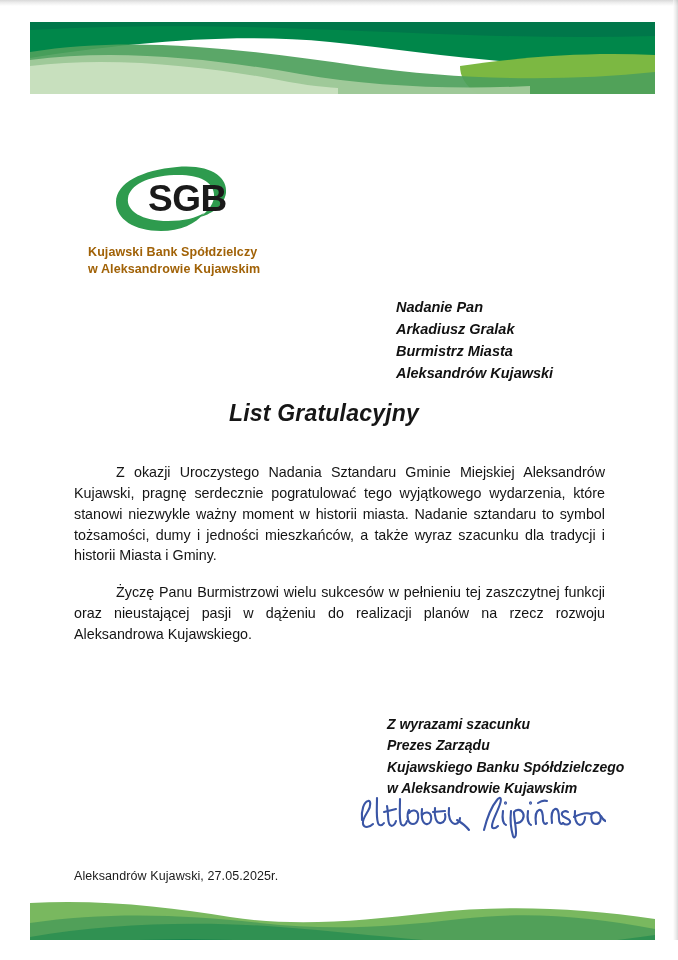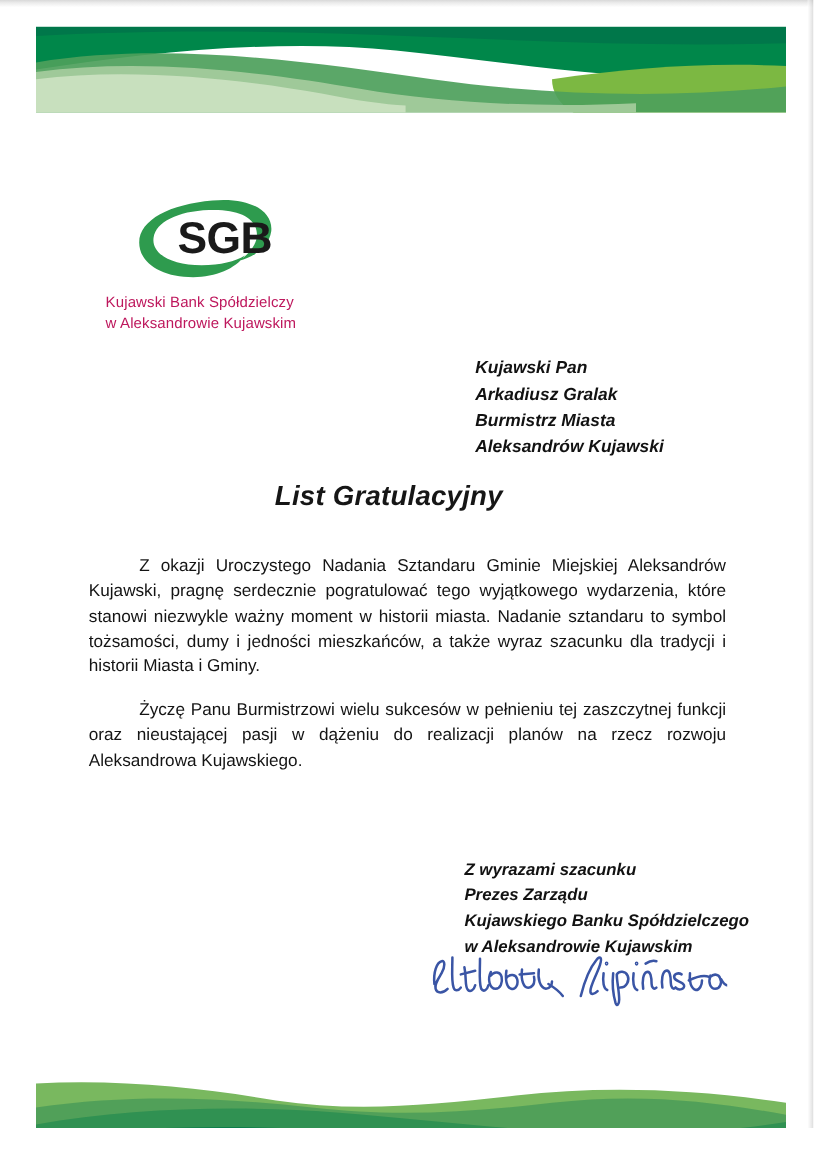--- a/index.html
+++ b/index.html
@@ -67,22 +67,22 @@
     font-weight: bold;
     font-size: 37px;
     letter-spacing: -0.5px;
     color: #1a1a1a;
     line-height: 1;
   }
   .logo-caption {
     margin-top: 9px;
     font-size: 12.5px;
     line-height: 1.33;
-    color: #be185d;
-    font-weight: normal;
+    color: #a16207;
+    font-weight: bold;
     letter-spacing: .1px;
   }
 
   
   .addressee {
     position: absolute;
     left: 396px;
     top: 296px;
     font-style: italic;
     font-weight: bold;
@@ -188,21 +188,21 @@
       </svg>
       <div class="logo-wordmark">SGB</div>
     </div>
     <div class="logo-caption">
       <div>Kujawski Bank Spółdzielczy</div>
       <div>w Aleksandrowie Kujawskim</div>
     </div>
   </div>
 
   <div class="addressee">
-    <div>Kujawski Pan</div>
+    <div>Nadanie Pan</div>
     <div>Arkadiusz Gralak</div>
     <div>Burmistrz Miasta</div>
     <div>Aleksandrów Kujawski</div>
   </div>
 
   <div class="doc-title">List Gratulacyjny</div>
 
   <div class="body-copy">
     <p>Z okazji Uroczystego Nadania Sztandaru Gminie Miejskiej Aleksandrów Kujawski, pragnę serdecznie pogratulować tego wyjątkowego wydarzenia, które stanowi niezwykle ważny moment w historii miasta. Nadanie sztandaru to symbol tożsamości, dumy i jedności mieszkańców, a także wyraz szacunku dla tradycji i historii Miasta i Gminy.</p>
     <p>Życzę Panu Burmistrzowi wielu sukcesów w pełnieniu tej zaszczytnej funkcji oraz nieustającej pasji w dążeniu do realizacji planów na rzecz rozwoju Aleksandrowa Kujawskiego.</p>
@@ -242,20 +242,21 @@
         <path d="M196,33 C195,26 196,20 199,19 C202,18 203,23 203,29 C203,33 205,35 207,33"></path>
         <path d="M212,22 C209,20 205,22 206,25 C207,28 213,28 214,31 C215,34 210,36 207,33"></path>
         <path d="M219,21 C218,28 220,34 224,35 C227,35 229,31 229,27"></path>
         <path d="M218,27 C224,24 230,22 235,24"></path>
         <path d="M236,23 C234,29 236,34 240,34 C244,34 246,29 244,25 C243,22 239,21 236,24"></path>
         <path d="M245,26 C247,30 250,32 253,31"></path>
       </g>
     </svg>
   </div>
 
+  <div class="footer-date">Aleksandrów Kujawski, 27.05.2025r.</div>
 
   <div class="wave-band wave-footer">
     <svg viewBox="0 0 625 67" preserveAspectRatio="none" aria-hidden="true">
 
       <path d="M0,10 C70,6 140,14 200,24 C265,34 330,28 400,20 C470,12 545,14 625,26 V67 H0 Z" fill="#79B85F"></path>
 
       <path d="M0,30 C80,18 160,22 230,30 C300,38 360,34 430,26 C500,18 560,24 625,36 V67 H0 Z" fill="#4F9E58" opacity="0.93"></path>
 
       <path d="M0,44 C80,30 170,28 250,34 C330,40 400,50 480,52 C540,53 585,48 625,42 V67 H0 Z" fill="#2E8F52" opacity="0.94"></path>
 

